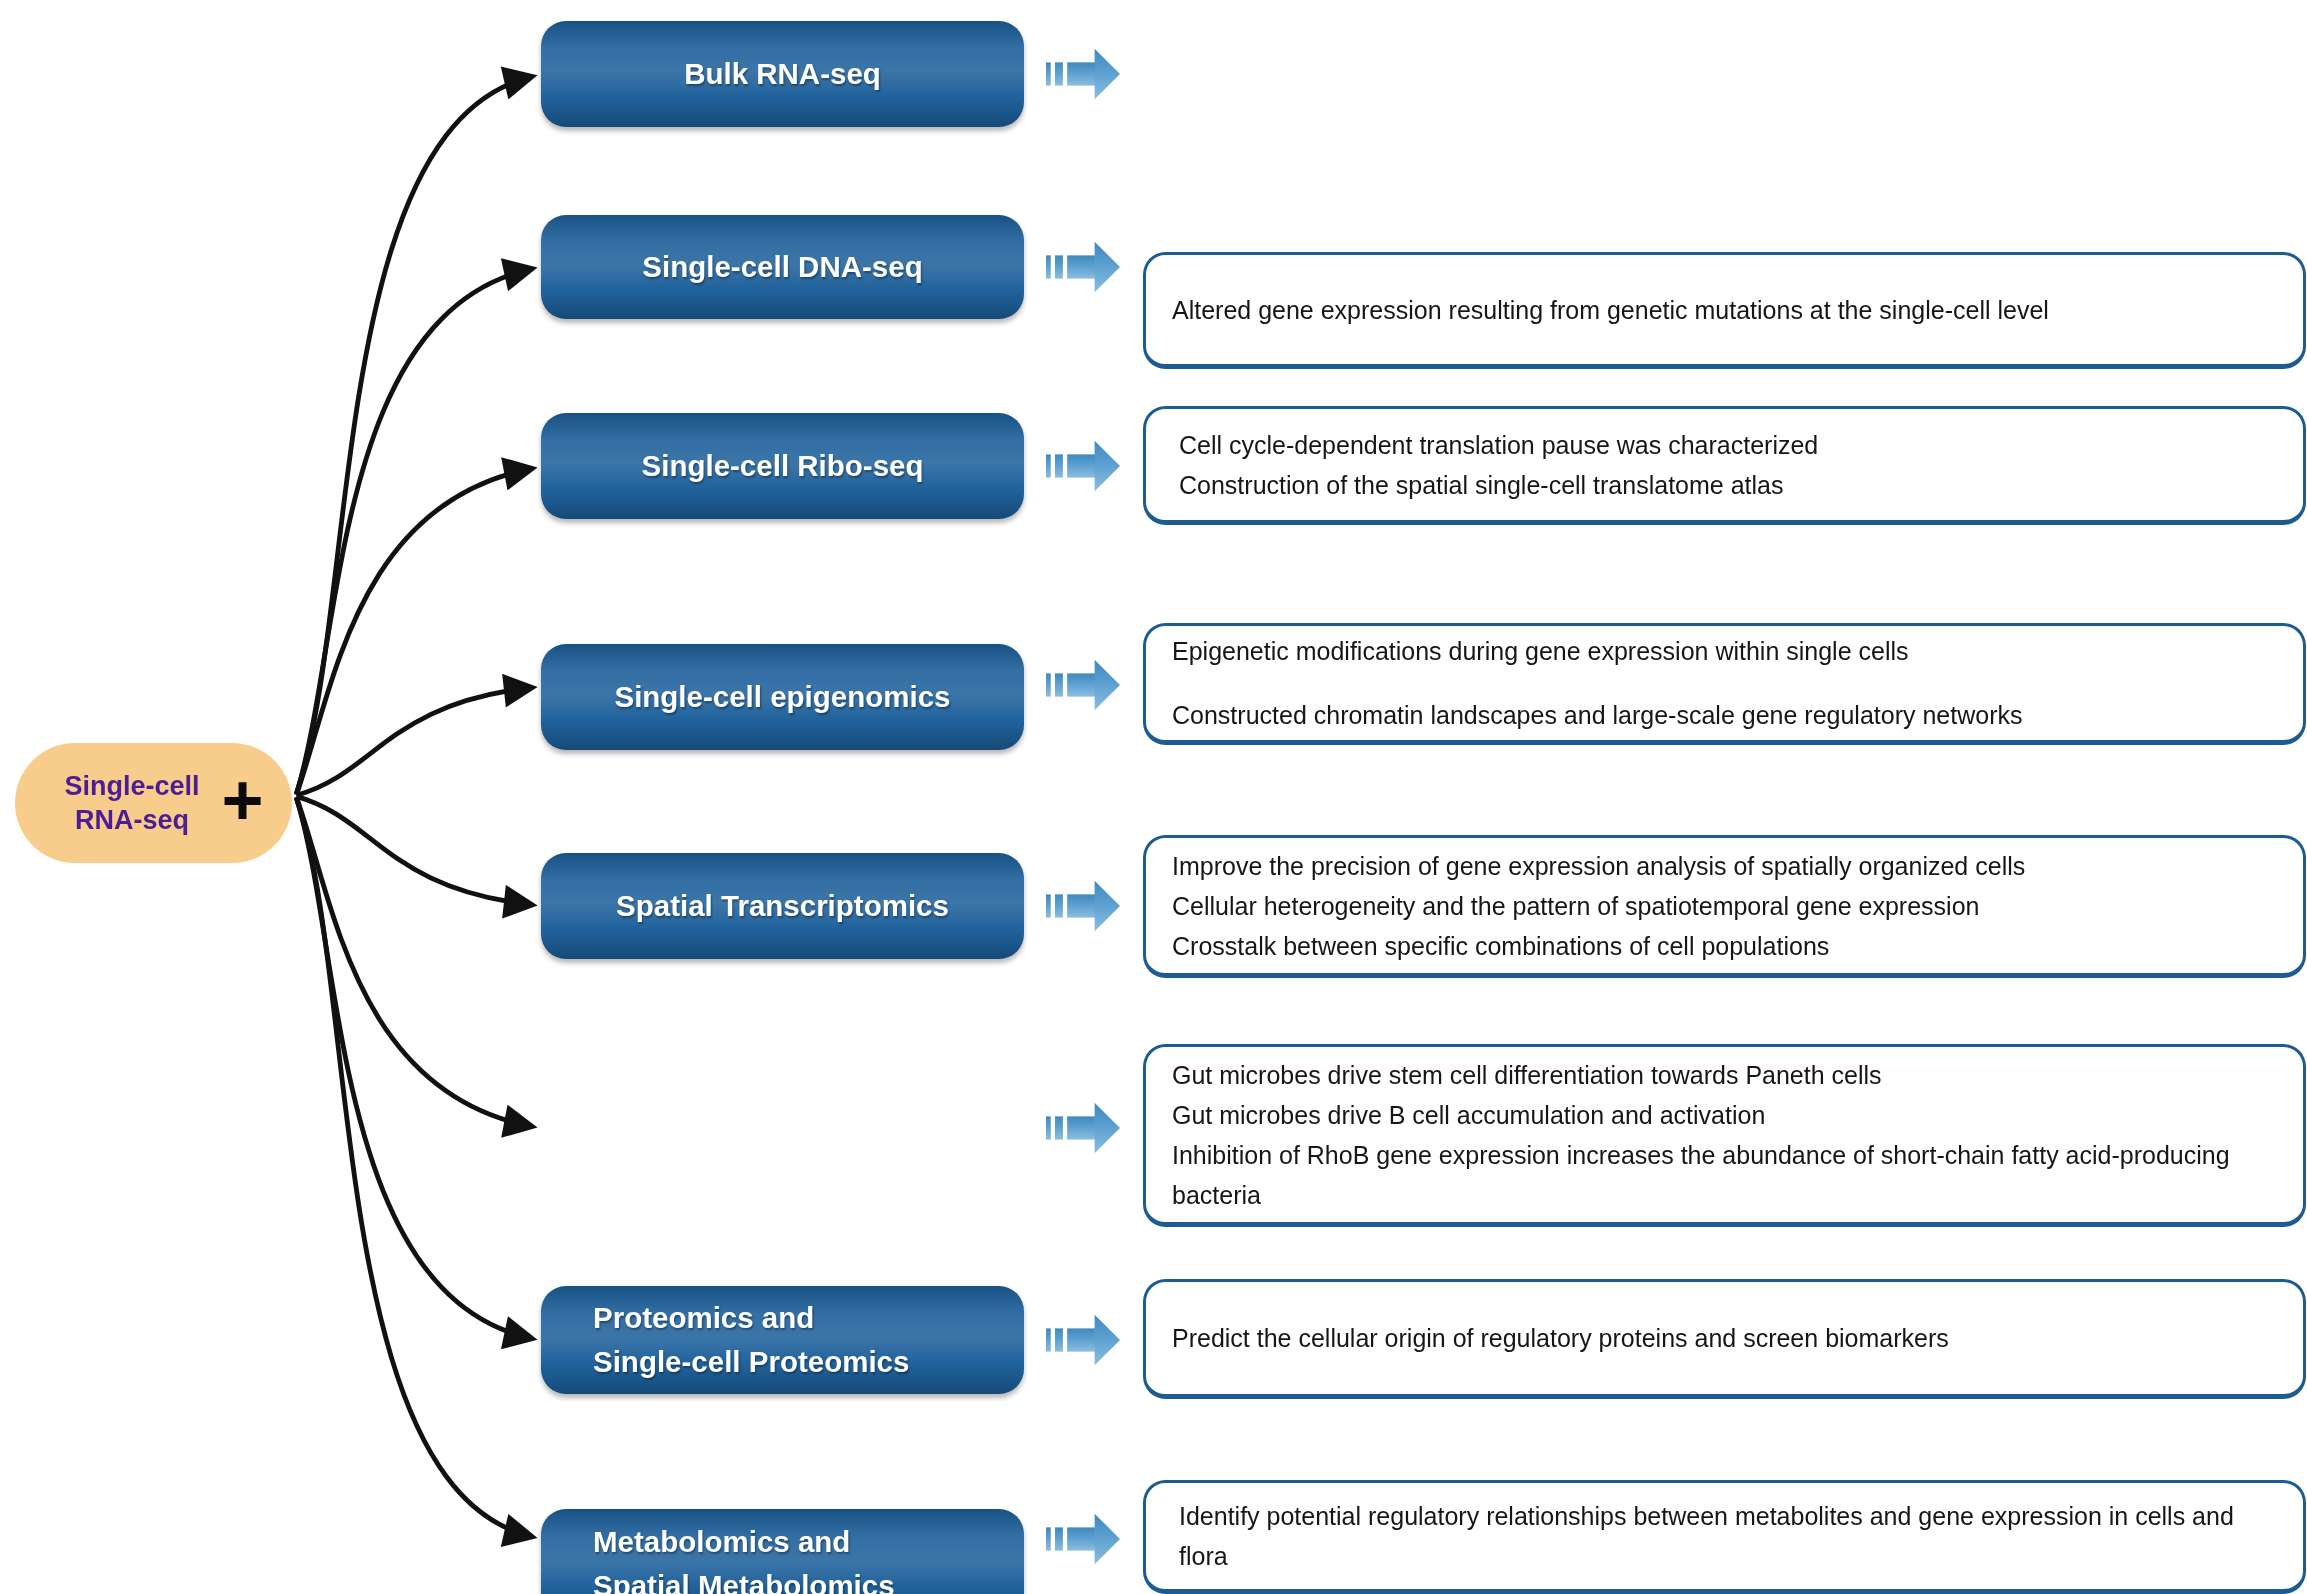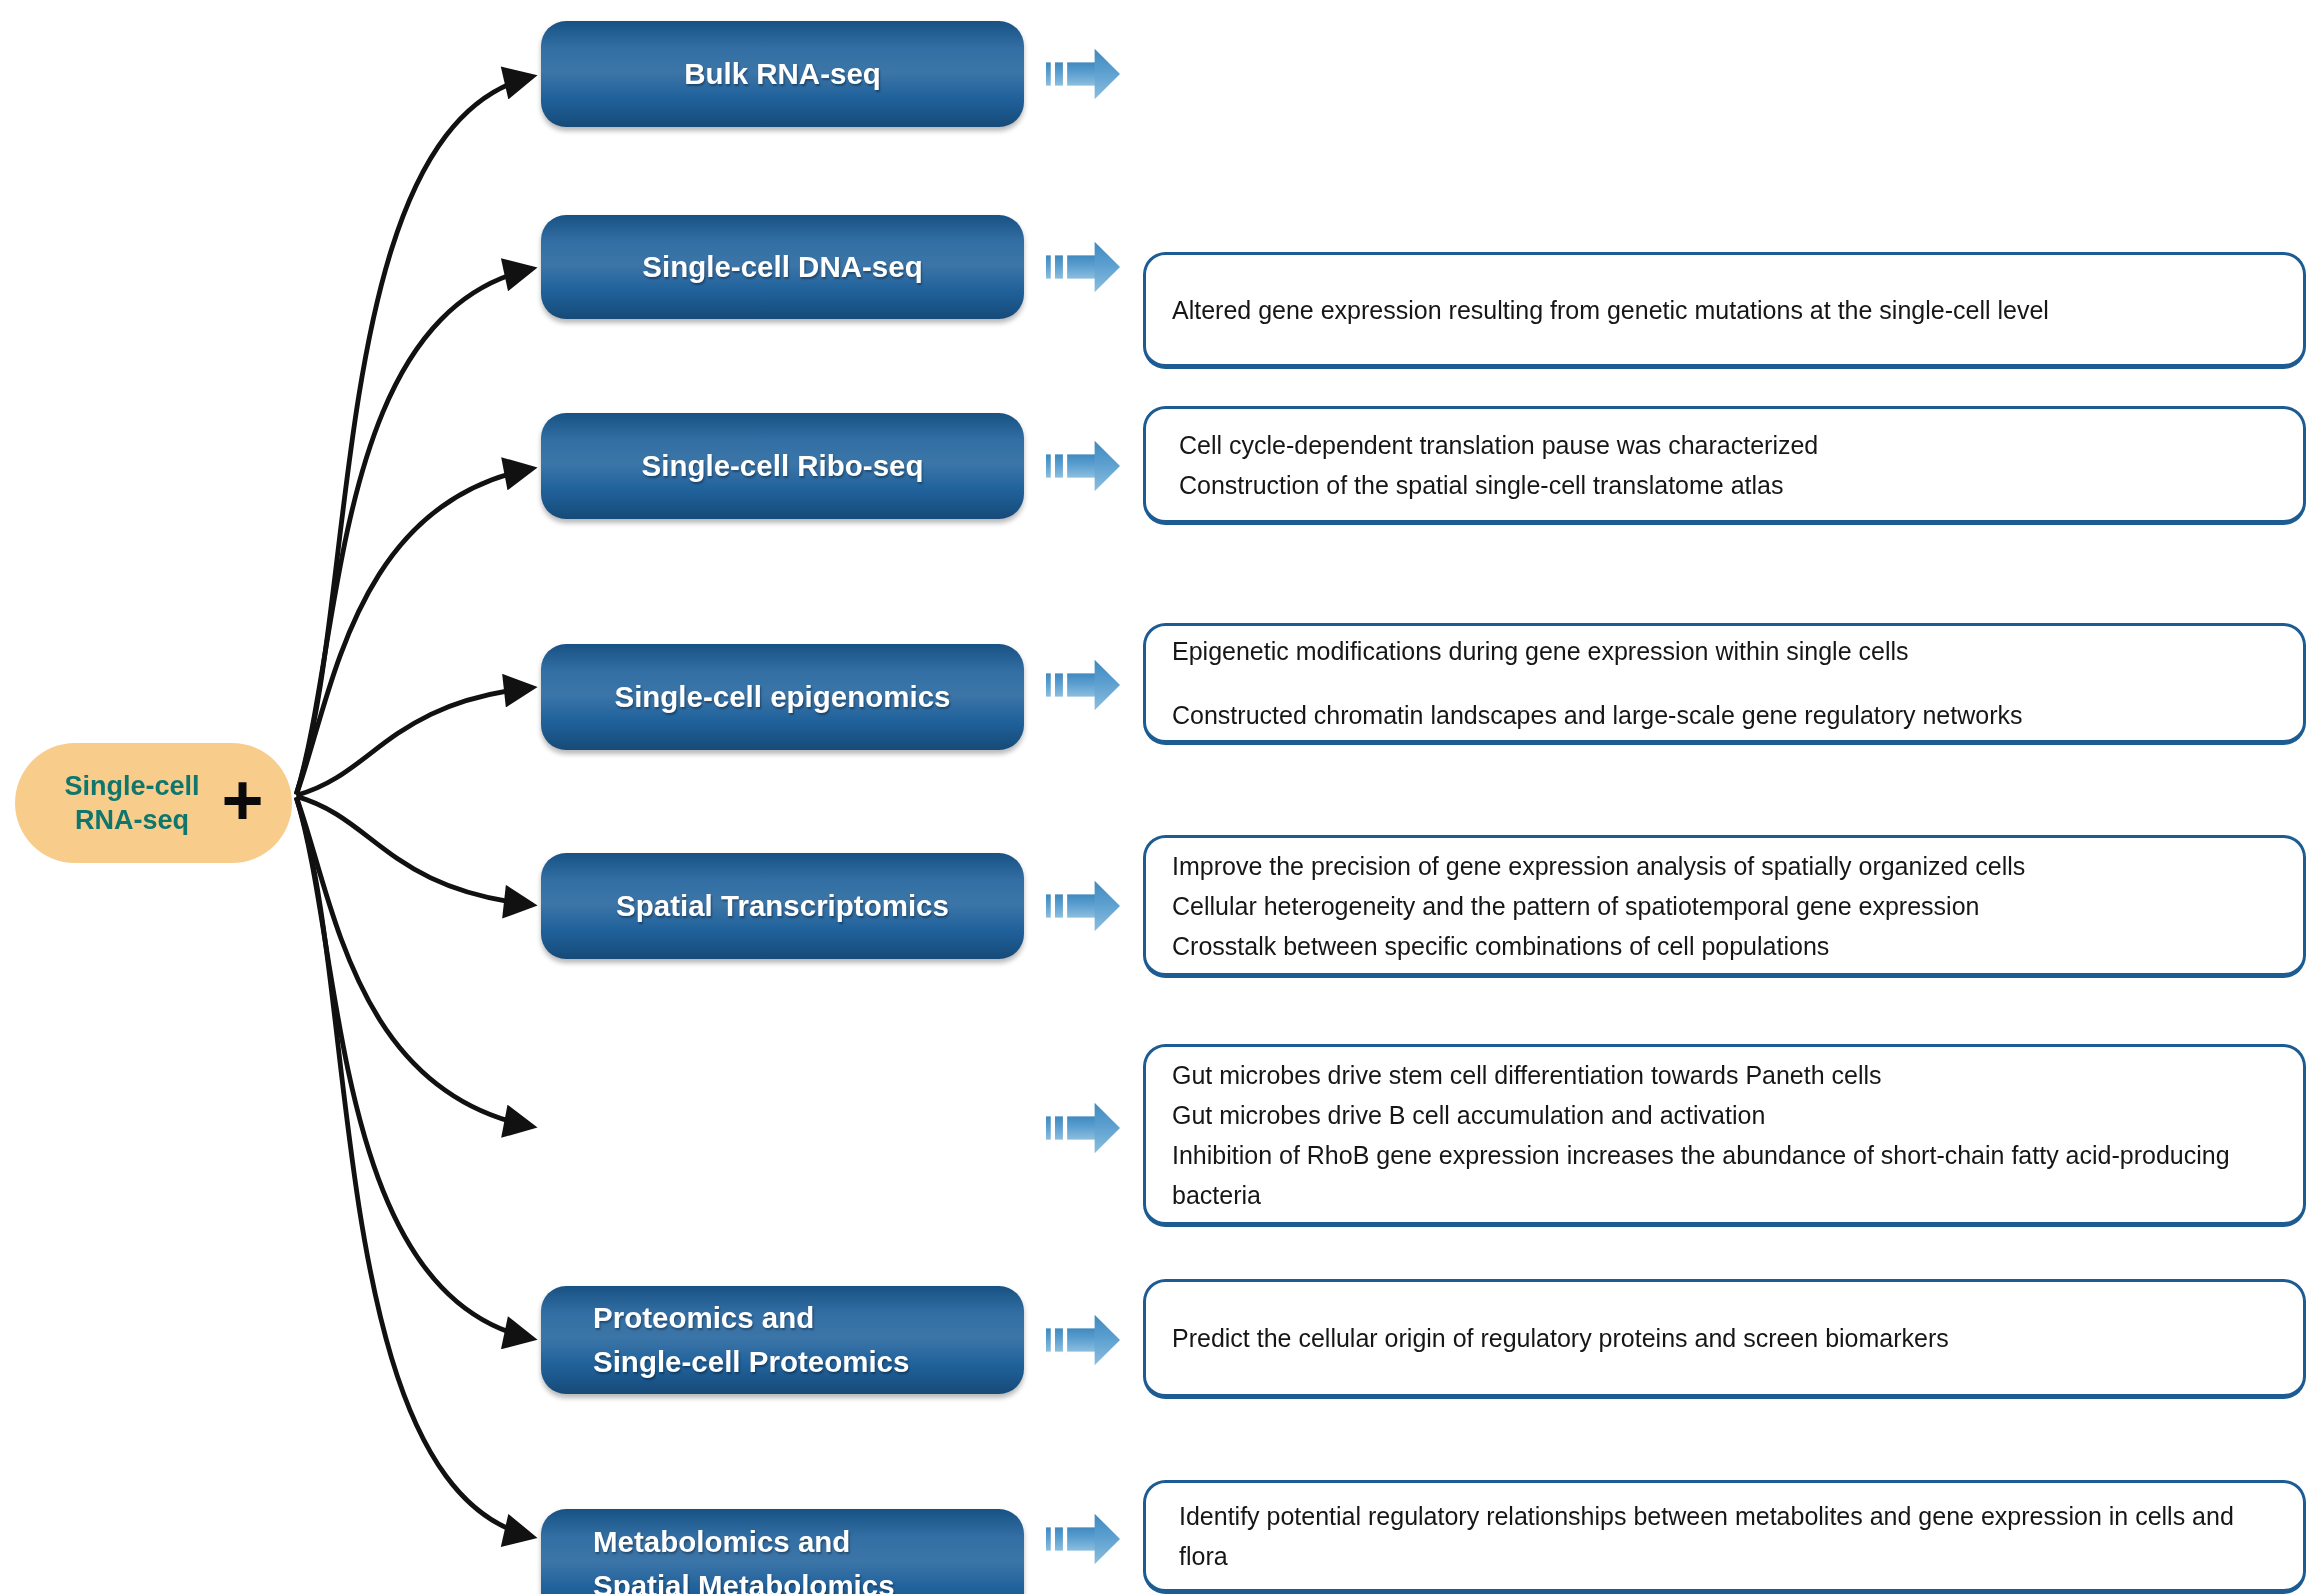--- a/index.html
+++ b/index.html
@@ -17,21 +17,21 @@
 
   
   .source-oval{
     position:absolute;left:15px;top:743px;width:277px;height:120px;
     background:var(--oval-orange,#f8cd8c);
     border-radius:64px;
     display:flex;align-items:center;justify-content:center;
     z-index:2;
   }
   .source-label{
-    font-weight:bold;font-size:27px;line-height:34px;color:#0f766e;
+    font-weight:bold;font-size:27px;line-height:34px;color:#4c1d95;
     text-align:center;width:177px;
   }
   .plus{
     font-weight:bold;font-size:72px;color:#0a0a0a;line-height:54px;
     margin-left:1.1px;margin-top:-5.4px;
   }
 
   
   .tech-box{
     position:absolute;left:541px;width:483px;

